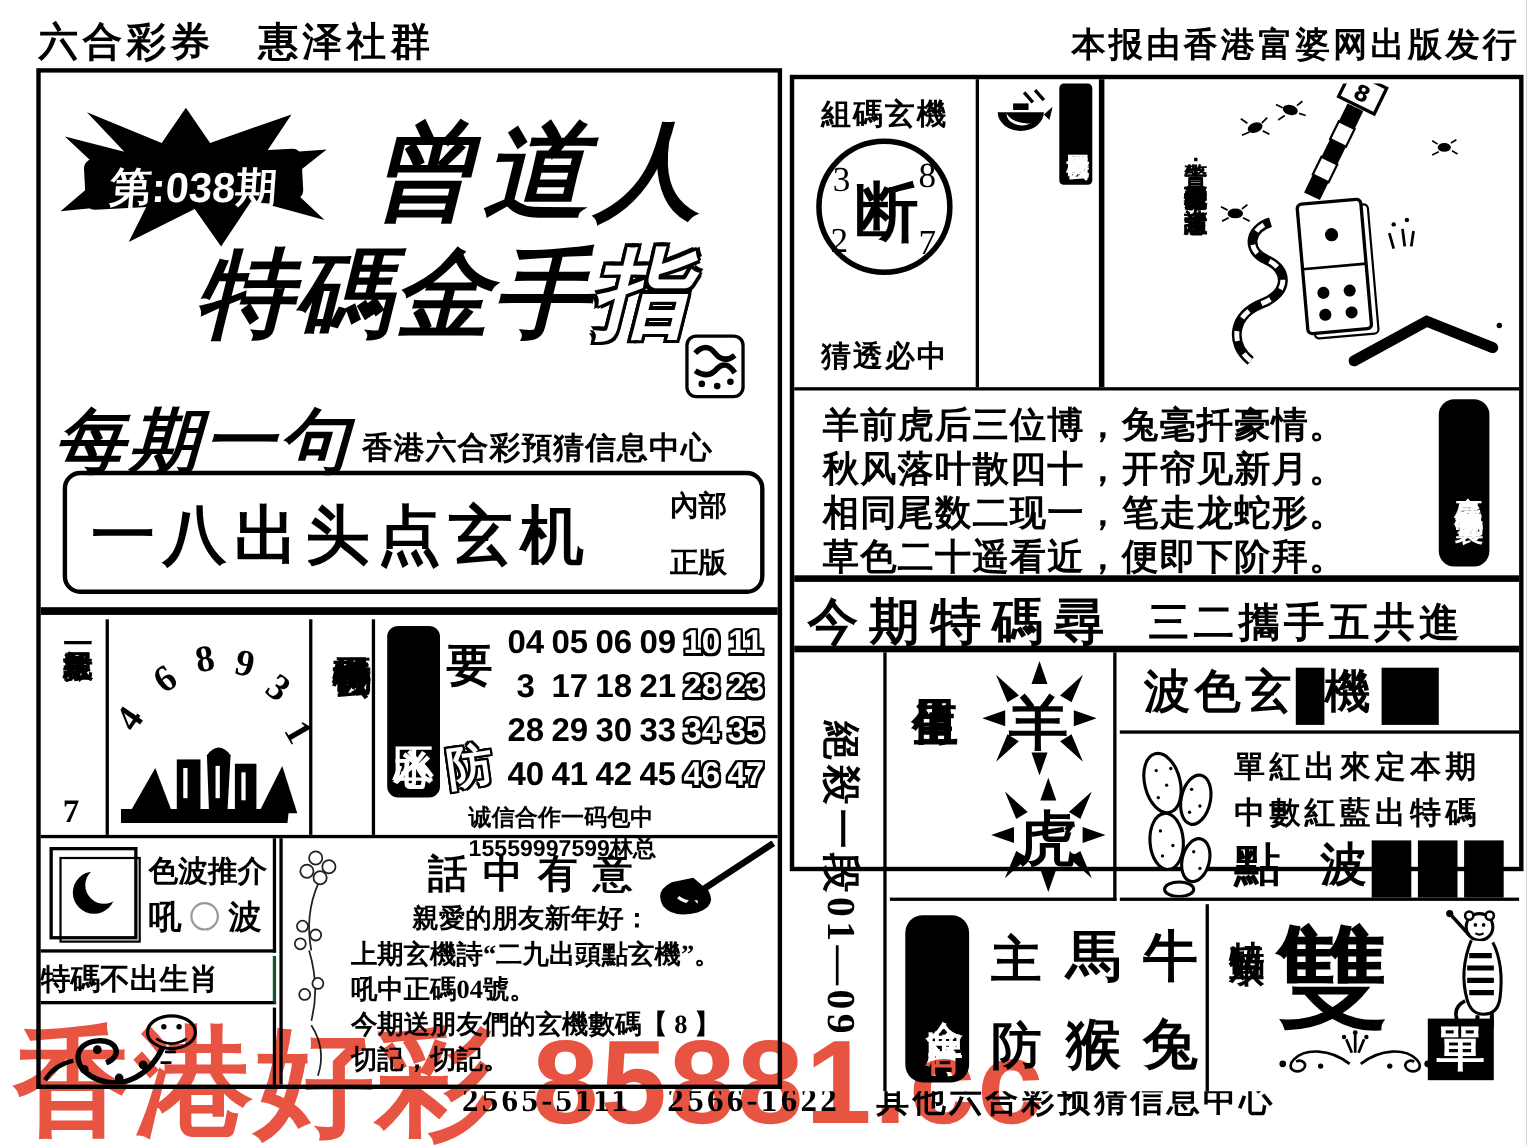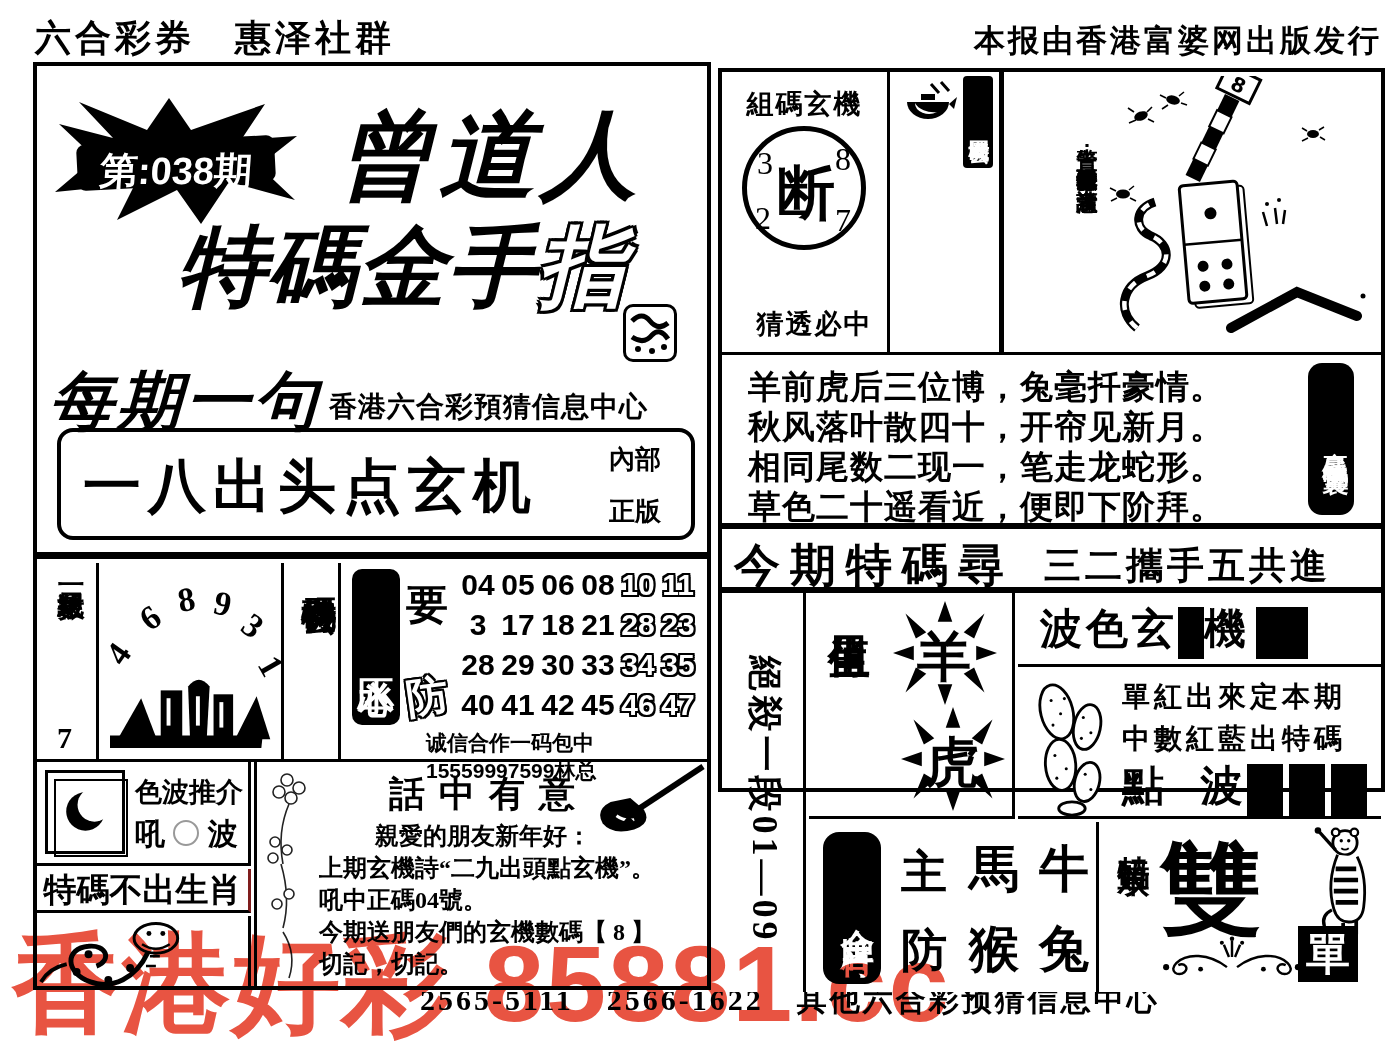--- a/index.html
+++ b/index.html
@@ -88,21 +88,21 @@
 
     <div class="abs" style="left:250px;top:497px;width:54px;height:196px;border-right:3px solid #000;">
       <div class="vrt abs" style="left:8px;top:6px;font-size:35px;font-weight:900;">玄機尋特碼</div>
     </div>
 
     <div class="abs" style="left:307px;top:497px;width:363px;height:196px;">
       <div class="vrt blk abs" style="left:8px;top:6px;width:48px;height:156px;border-radius:10px;font-size:36px;font-weight:700;padding-top:6px;text-align:center;">心水区</div>
       <span class="abs" style="left:62px;top:14px;font-size:42px;font-weight:900;">要</span>
       <span class="abs outline" style="left:62px;top:106px;font-size:42px;font-weight:900;transform:rotate(-8deg);">防</span>
       <div class="abs" style="left:114px;top:2px;">
-        <div class="numrow"><span>04</span><span>05</span><span>06</span><span>08</span><span class="outline">10</span><span class="outline">11</span></div>
+        <div class="numrow"><span>04</span><span>05</span><span>06</span><span>09</span><span class="outline">10</span><span class="outline">11</span></div>
         <div class="numrow"><span>3</span><span>17</span><span>18</span><span>21</span><span class="outline">28</span><span class="outline">23</span></div>
         <div class="numrow"><span>28</span><span>29</span><span>30</span><span>33</span><span class="outline">34</span><span class="outline">35</span></div>
         <div class="numrow"><span>40</span><span>41</span><span>42</span><span>45</span><span class="outline">46</span><span class="outline">47</span></div>
       </div>
       <div class="abs" style="left:82px;top:166px;font-size:21px;font-weight:700;">诚信合作一码包中15559997599林总</div>
     </div>
 
     <div class="hline" style="left:0;top:693px;width:670px;height:3px;"></div>
 
     <div class="abs" style="left:0;top:696px;width:214px;height:104px;border-right:3px solid #000;border-bottom:3px solid #000;">
@@ -115,21 +115,21 @@
         </div>
       </div>
       <span class="abs" style="left:98px;top:12px;font-size:27px;font-weight:900;">色波推介</span>
       <div class="abs" style="left:98px;top:52px;font-size:30px;font-weight:900;">
         <span>吼</span>
         <span style="display:inline-block;width:26px;height:26px;border:2px solid #999;border-radius:50%;vertical-align:-2px;"></span>
         <span>波</span>
       </div>
     </div>
 
-    <div class="abs" style="left:0;top:803px;width:214px;height:44px;border-right:3px solid #7f1d1d;border-bottom:3px solid #000;text-align:center;font-size:33px;font-weight:900;line-height:42px;">特碼不出生肖</div>
+    <div class="abs" style="left:0;top:803px;width:214px;height:44px;border-right:3px solid #14532d;border-bottom:3px solid #000;font-size:27px;font-weight:900;line-height:42px;">特碼不出生肖</div>
 
     <div class="abs" style="left:0;top:850px;width:214px;height:70px;border-right:3px solid #000;overflow:hidden;">
       <svg width="212" height="120" viewBox="0 0 214 120">
         <ellipse cx="120" cy="22" rx="22" ry="15" fill="#fff" stroke="#000" stroke-width="3"></ellipse>
         <circle cx="113" cy="17" r="2.5" fill="#000"></circle>
           <circle cx="127" cy="17" r="2.5" fill="#000"></circle>
         <path d="M106,28 q14,9 28,0" stroke="#000" stroke-width="2.5" fill="none"></path>
         <path d="M112,36 C100,62 76,74 54,66 C28,57 28,32 52,30 C70,28 76,44 60,50" stroke="#000" stroke-width="5" fill="none"></path>
         <path d="M30,48 q-18,4 -26,18" stroke="#000" stroke-width="4" fill="none"></path>
         <circle cx="52" cy="38" r="4" fill="#000"></circle>
@@ -178,21 +178,21 @@
 
     <div class="abs" style="left:0;top:0;width:168px;height:280px;border-right:3px solid #000;">
       <div class="abs" style="left:0;top:14px;width:165px;text-align:center;font-size:27px;font-weight:700;letter-spacing:2px;">組碼玄機</div>
       <div class="abs" style="left:20px;top:54px;width:124px;height:124px;border:5px solid #000;border-radius:50%;">
         <span class="abs serif" style="left:30px;top:24px;font-size:58px;font-weight:900;">断</span>
         <span class="abs serif" style="left:10px;top:14px;font-size:32px;">3</span>
         <span class="abs serif" style="right:10px;top:10px;font-size:32px;">8</span>
         <span class="abs serif" style="left:8px;bottom:8px;font-size:32px;">2</span>
         <span class="abs serif" style="right:10px;bottom:6px;font-size:32px;">7</span>
       </div>
-      <div class="abs" style="left:0;top:234px;width:165px;text-align:center;font-size:27px;font-weight:700;letter-spacing:2px;margin-left:10px;">猜透必中</div>
+      <div class="abs" style="left:0;top:234px;width:165px;text-align:center;font-size:27px;font-weight:700;letter-spacing:2px;">猜透必中</div>
     </div>
 
     <div class="abs" style="left:171px;top:0;width:488px;height:280px;">
       <svg class="abs" style="left:8px;top:8px;" width="56" height="52" viewBox="0 0 56 52">
         <path d="M30,4 l8,9 M40,2 l8,9" stroke="#000" stroke-width="3"></path>
         <rect x="20" y="14" width="14" height="6" fill="#000"></rect>
         <path d="M6,22 h42 a21,17 0 0 1 -42,0 z" fill="#000"></path>
         <path d="M14,23 a14,11 0 0 0 22,9 a20,14 0 0 1 -22,-9" fill="#fff"></path>
         <path d="M48,24 l8,-7 l-3,12 z" fill="#000"></path>
       </svg>

